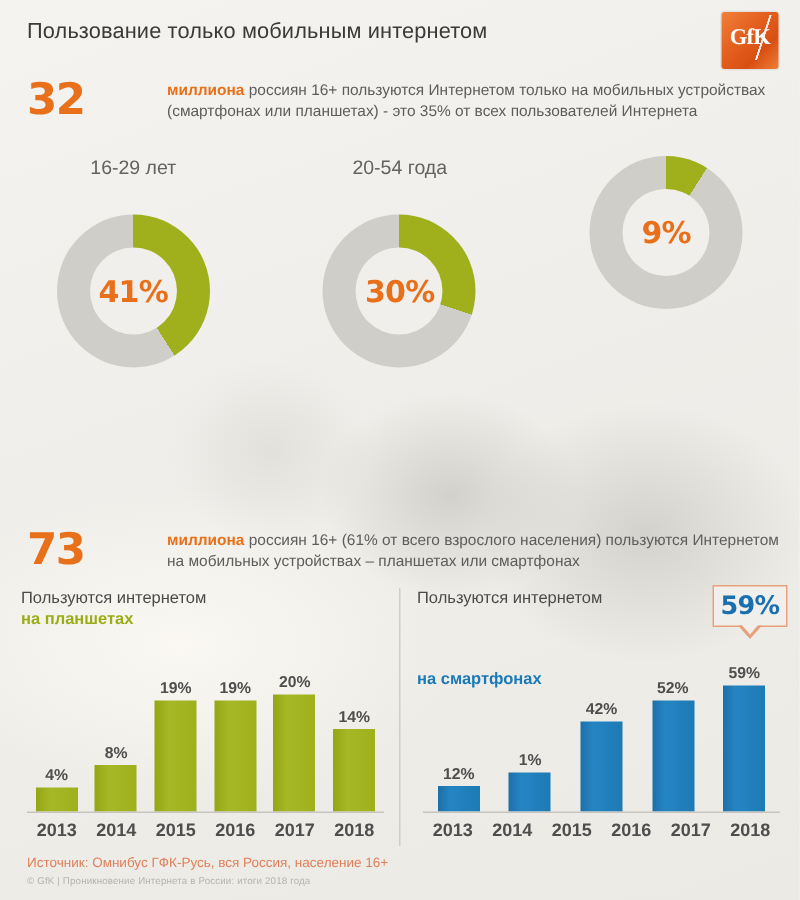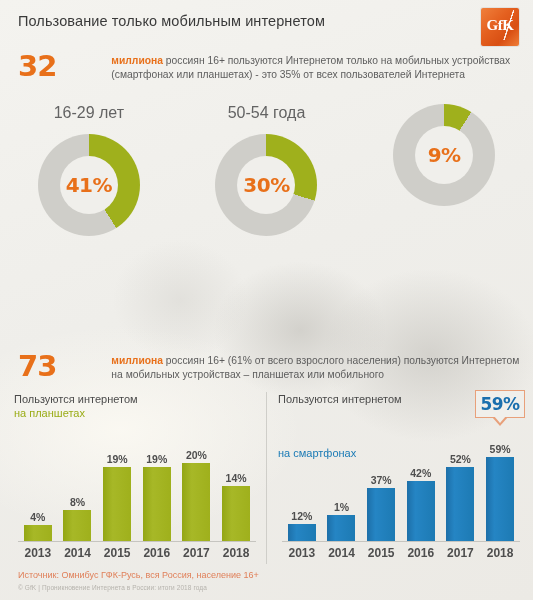--- a/index.html
+++ b/index.html
@@ -103,23 +103,23 @@
     top: 104px;
     width: 533px;
     display: flex;
     justify-content: space-around;
   }
   .donut-cell {
     width: 160px;
     text-align: center;
   }
   .donut-label {
-    font-size: 16px;
+    font-size: 13px;
     color: #636363;
-    margin-bottom: 12px;
+    margin-bottom: 24px;
   }
   .donut {
     position: relative;
     width: 102px;
     height: 102px;
     margin: 0 auto;
     border-radius: 50%;
   }
   .donut .hole {
     position: absolute;
@@ -176,21 +176,21 @@
   }
   .chart.left  { left: 14px; }
   .chart.right { left: 278px; }
 
   .chart-head {
     font-size: 11px;
     color: #4a4a4a;
     line-height: 14px;
   }
   .chart-head .sub {
-    font-weight: normal;
+    font-weight: bold;
     display: block;
   }
   .chart-head .sub.green { color: #9aac16; }
   .chart-head .sub.blue  { color: #1a7ab5; margin-top: 40px; }
 
   .plot {
     position: absolute;
     left: 4px;
     bottom: 22px;
     width: 238px;
@@ -339,21 +339,21 @@
     <div class="donut-cell">
       <div class="donut-label">16-29 лет</div>
       <div class="donut" id="donut0" style="background: conic-gradient(rgb(159, 176, 28) 0deg, rgb(159, 176, 28) 147.6deg, rgb(207, 206, 201) 147.6deg, rgb(207, 206, 201) 360deg);">
         <div class="hole">
           <span class="pct">41%</span>
         </div>
       </div>
     </div>
 
     <div class="donut-cell">
-      <div class="donut-label">50-54 года</div>
+      <div class="donut-label">20-54 года</div>
       <div class="donut" id="donut1" style="background: conic-gradient(rgb(159, 176, 28) 0deg, rgb(159, 176, 28) 108deg, rgb(207, 206, 201) 108deg, rgb(207, 206, 201) 360deg);">
         <div class="hole">
           <span class="pct">30%</span>
         </div>
       </div>
     </div>
 
     <div class="donut-cell">
       <div class="donut" id="donut2" style="background: conic-gradient(rgb(159, 176, 28) 0deg, rgb(159, 176, 28) 32.4deg, rgb(207, 206, 201) 32.4deg, rgb(207, 206, 201) 360deg);">
         <div class="hole">
@@ -362,21 +362,21 @@
       </div>
     </div>
 
   </div>
 
 
   <div class="stat" style="top:352px">
     <div class="stat-num">73</div>
     <div class="stat-body">
       <span class="hl">миллиона</span><span> россиян 16+ (61% от всего взрослого населения) пользуются Интернетом</span><br>
-      <span>на мобильных устройствах – планшетах или мобильного</span>
+      <span>на мобильных устройствах – планшетах или смартфонах</span>
     </div>
   </div>
 
   <div class="charts">
     <div class="divider"></div>
 
     <div class="chart left">
       <div class="chart-head">
         <span>Пользуются интернетом</span>
         <span class="sub green">на планшетах</span>
@@ -436,24 +436,20 @@
         <div class="bars" id="bars-right">
             <div class="barwrap">
               <div class="barval">12%</div>
               <div class="bar blue" style="height: 17px;"></div>
             </div>
             <div class="barwrap">
               <div class="barval">1%</div>
               <div class="bar blue" style="height: 26px;"></div>
             </div>
             <div class="barwrap">
-              <div class="barval">37%</div>
-              <div class="bar blue" style="height: 53px;"></div>
-            </div>
-            <div class="barwrap">
               <div class="barval">42%</div>
               <div class="bar blue" style="height: 60px;"></div>
             </div>
             <div class="barwrap">
               <div class="barval">52%</div>
               <div class="bar blue" style="height: 74px;"></div>
             </div>
             <div class="barwrap">
               <div class="barval">59%</div>
               <div class="bar blue" style="height: 84px;"></div>

